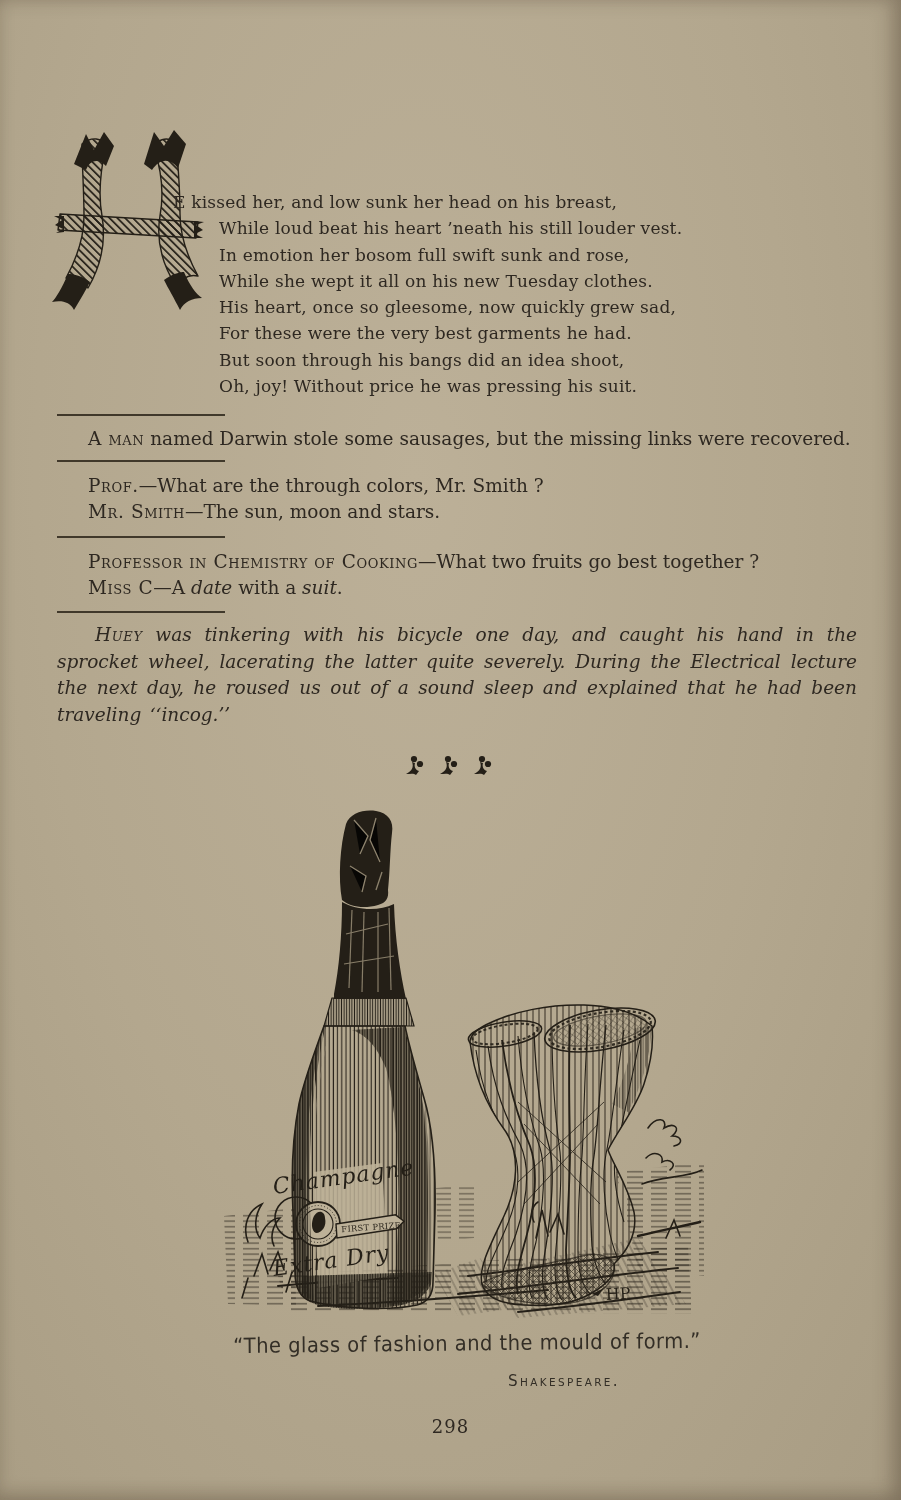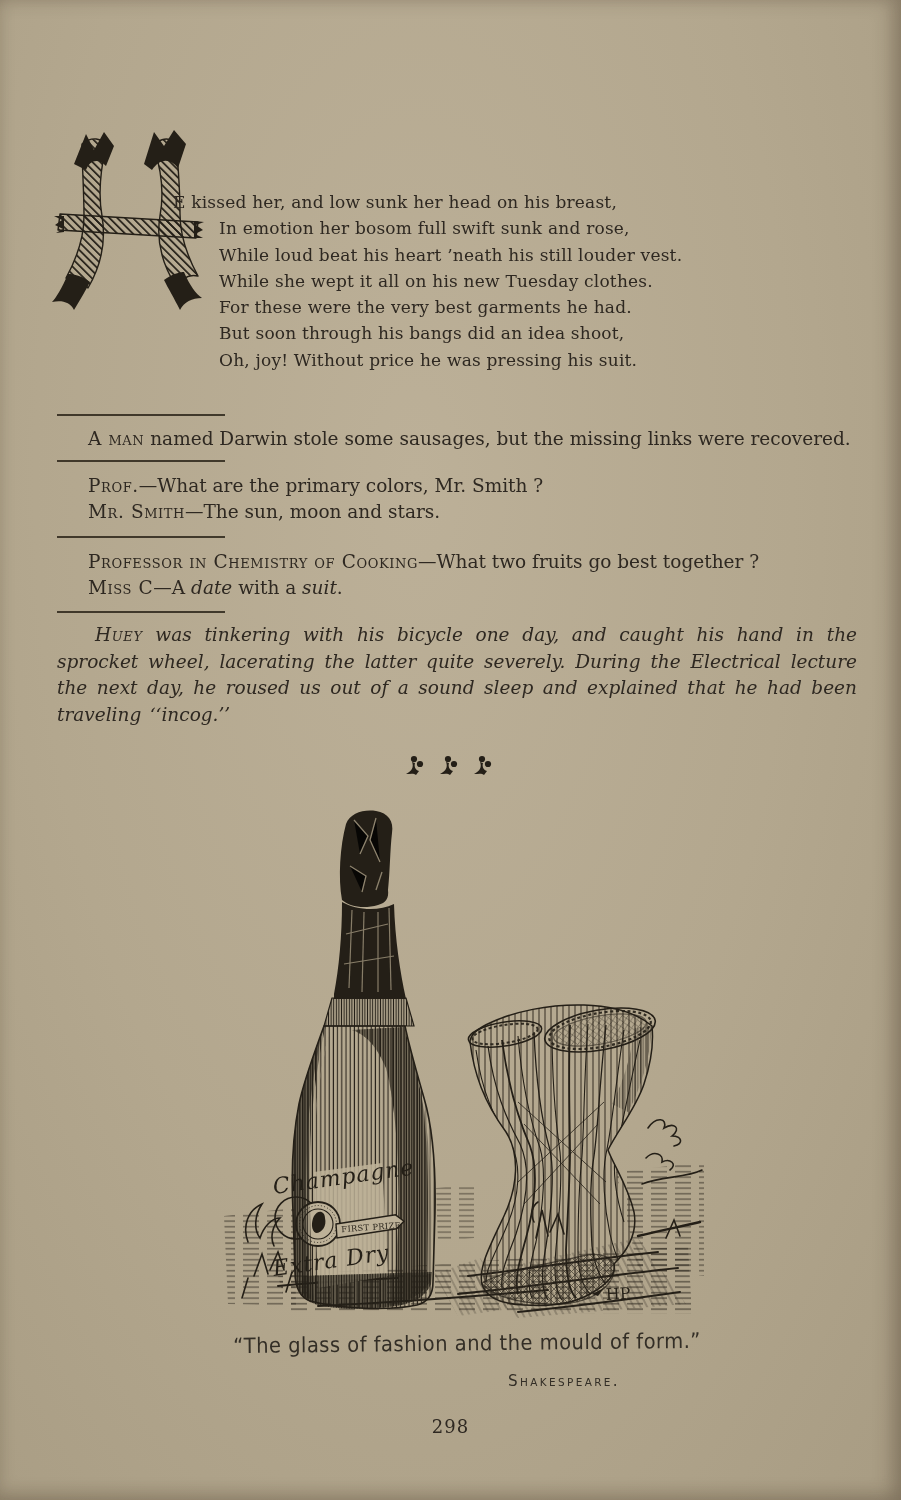--- a/index.html
+++ b/index.html
@@ -48,38 +48,39 @@
       <path d="M92,36 L102,4 L112,18 L122,2 L134,16 L126,40 C118,30 108,30 100,42 Z"></path>
       <path d="M16,146 C10,160 4,170 0,174 C10,172 18,174 22,182 C28,172 34,162 38,154 C30,148 22,146 16,146 Z"></path>
       <path d="M132,144 C138,158 144,166 150,170 C140,170 132,174 128,182 C122,170 116,160 112,152 C120,146 128,144 132,144 Z"></path>
       <path d="M2,88 L10,92 L3,97 L11,101 L4,105 L12,104 L12,88 Z"></path>
       <path d="M152,94 L144,97 L151,102 L143,106 L151,110 L142,110 L142,93 Z"></path>
     </g>
   </svg>
 
   <div class="abs poem">
     <div class="first">E kissed her, and low sunk her head on his breast,</div>
+    <div>While loud beat his heart ’neath his still louder vest.</div>
     <div>In emotion her bosom full swift sunk and rose,</div>
-    <div>While loud beat his heart ’neath his still louder vest.</div>
     <div>While she wept it all on his new Tuesday clothes.</div>
+    <div>His heart, once so gleesome, now quickly grew sad,</div>
     <div>For these were the very best garments he had.</div>
     <div>But soon through his bangs did an idea shoot,</div>
     <div>Oh, joy!  Without price he was pressing his suit.</div>
   </div>
 
   <div class="abs rule" style="top:414px"></div>
 
   <div class="abs joke" style="top:426px">
     <div class="ind"><span class="sc">A man</span><span> named Darwin stole some sausages, but the missing links were recovered.</span></div>
   </div>
 
   <div class="abs rule" style="top:460px"></div>
 
   <div class="abs joke" style="top:473px">
-    <div class="ind"><span class="sc">Prof.</span><span>—What are the primary colors, Mr. Smith ?</span></div>
+    <div class="ind"><span class="sc">Prof.</span><span>—What are the through colors, Mr. Smith ?</span></div>
     <div class="ind"><span class="sc">Mr. Smith</span><span>—The sun, moon and stars.</span></div>
   </div>
 
   <div class="abs rule" style="top:536px"></div>
 
   <div class="abs joke" style="top:549px">
     <div class="ind"><span class="sc">Professor in Chemistry of Cooking</span><span>—What two fruits go best together ?</span></div>
     <div class="ind"><span class="sc">Miss C</span><span>—A </span><span class="it">date</span><span> with a </span><span class="it">suit</span><span>.</span></div>
   </div>
 

